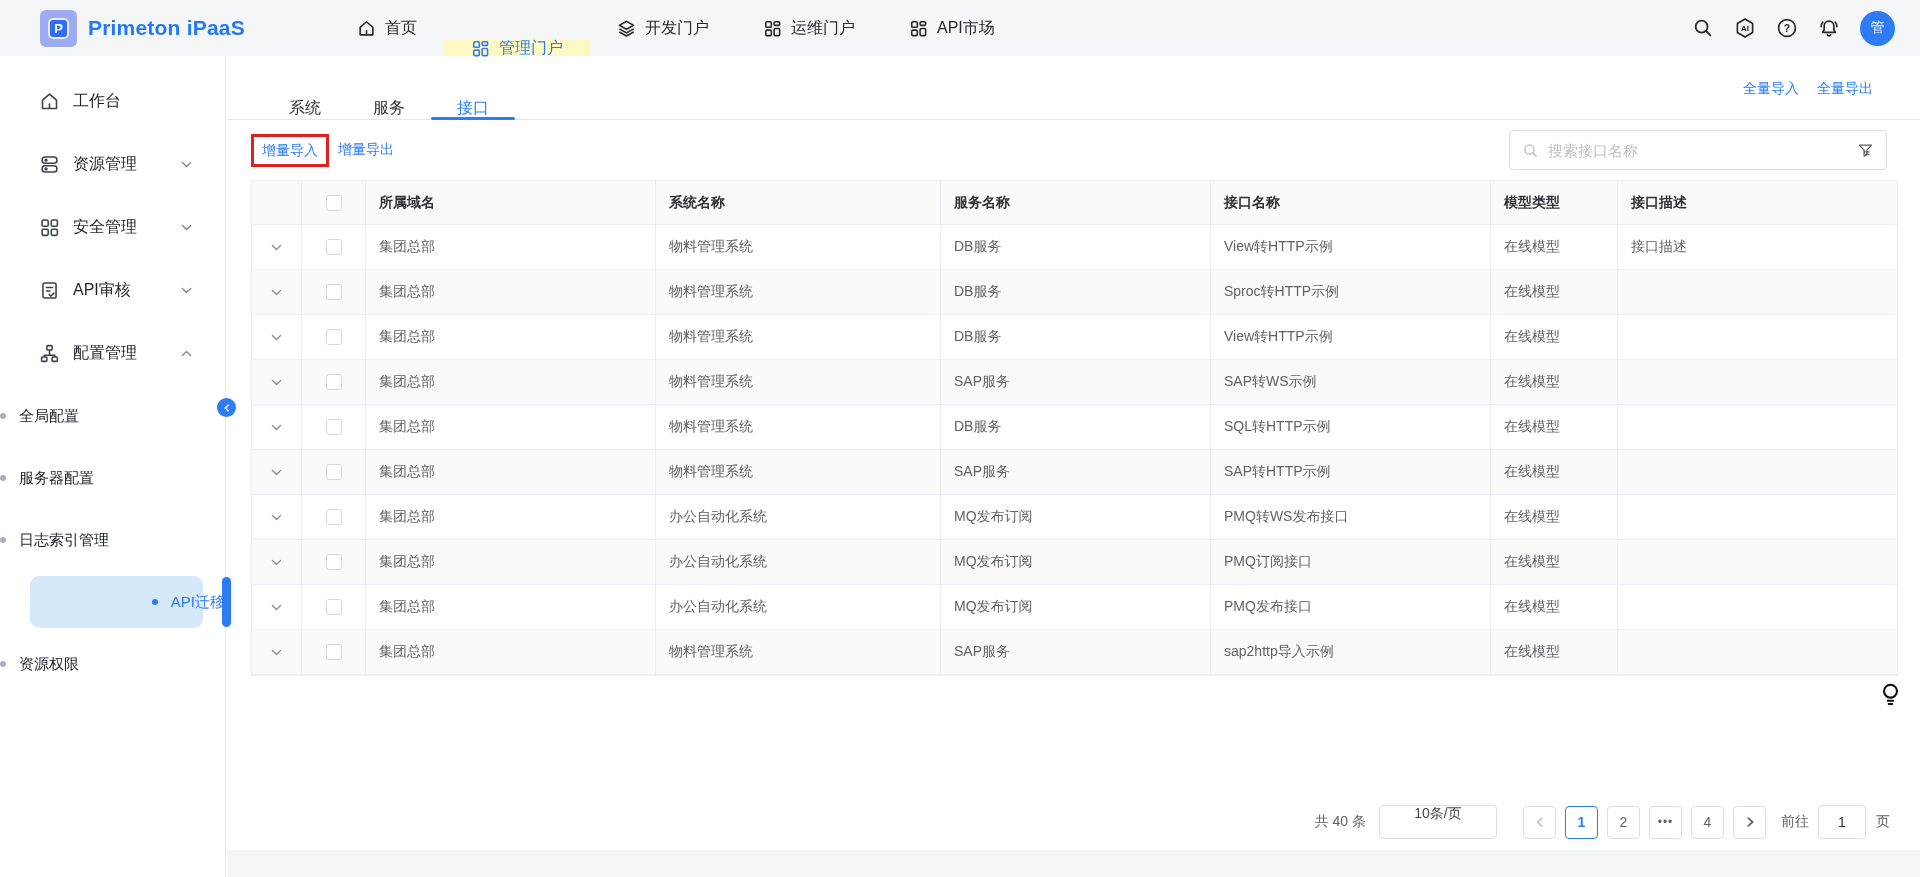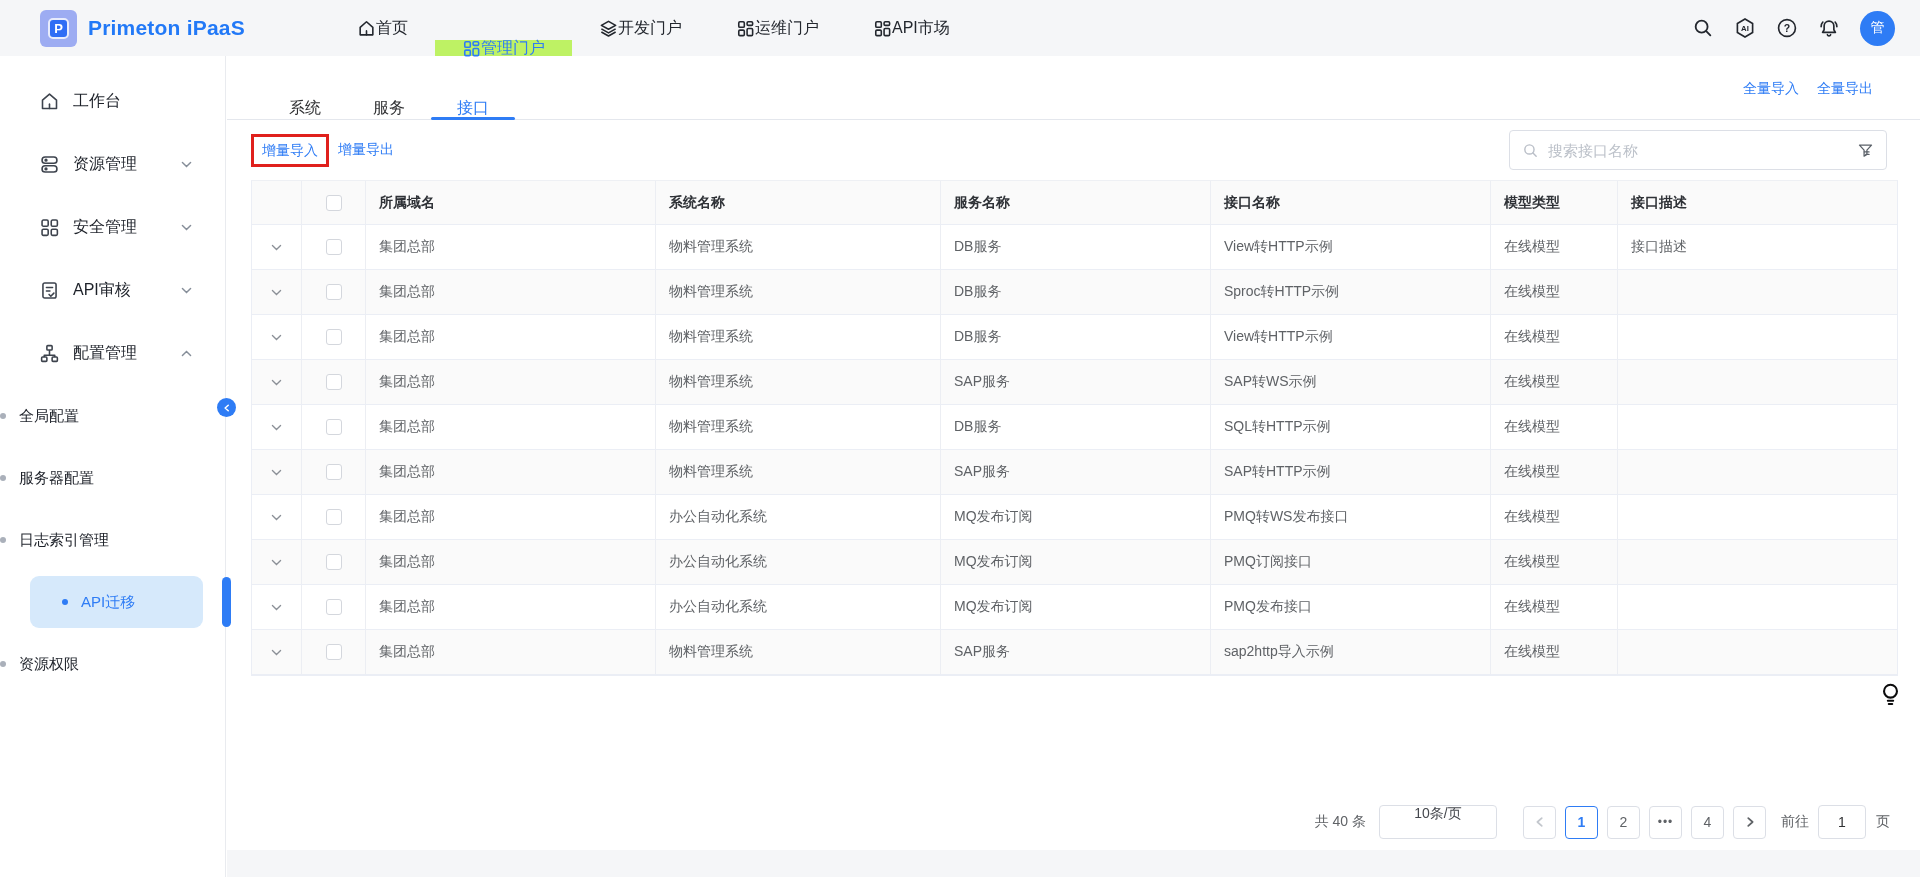--- a/index.html
+++ b/index.html
@@ -14,42 +14,42 @@
   .topbar { position:absolute; top:0; left:0; right:0; height:56px;
     background:#f5f6f8; display:flex; align-items:center; z-index:10; }
   .logo { display:flex; align-items:center; gap:11px; padding-left:40px; width:268px; }
   .logo-mark { width:37px; height:37px; background:#9dacf2; border-radius:6px;
     display:flex; align-items:center; justify-content:center; }
   .logo-mark-inner { width:21px; height:21px; background:#2f6df5; border:2px solid #e8ecfc;
     border-radius:5px; color:#fff; font-weight:bold; font-size:13px;
     display:flex; align-items:center; justify-content:center; }
   .logo-text { color:#2279f7; font-size:21px; font-weight:bold; letter-spacing:.2px; }
   .nav { display:flex; height:100%; margin-left:62px; }
-  .nav-item { display:flex; align-items:center; padding:0 27px; font-size:16px;
+  .nav-item { display:flex; align-items:center; gap:9px; padding:0 27px; font-size:16px;
     color:#23272e; cursor:pointer;text-align:center; }
   .nav-item .nv-ic { width:19px; height:19px; }
-  .nav-item.active { background:#bef264; color:#2e7cf5;margin-top:40px; }
+  .nav-item.active { background:#fef9c3; color:#2e7cf5;margin-top:40px; }
   .topbar-right { margin-left:auto; display:flex; align-items:center; gap:20px; padding-right:25px; }
   .tb-icon { width:22px; height:22px; color:#23272e; cursor:pointer; }
   .avatar { width:35px; height:35px; border-radius:50%; background:#2e7cf5; color:#fff;
     font-size:14px; display:flex; align-items:center; justify-content:center; cursor:pointer; }
 
   
   .sidebar { position:absolute; top:56px; left:0; width:226px; bottom:0; background:#fff;
     border-right:1px solid #e9ebef; padding-top:14px; z-index:5; }
   .side-item { height:63px; display:flex; align-items:center; padding:0 32px 0 39px;
     font-size:16px; color:#1d2129; cursor:pointer; }
   .side-item .s-icon { width:21px; height:21px; margin-right:13px; color:#3d434d; flex:none; }
   .side-item .chev { margin-left:auto; width:13px; height:13px; color:#868e99; }
   .sub-item { height:62px; display:flex; align-items:center; 
     font-size:15px; color:#1d2129; position:relative; cursor:pointer; }
   .sub-dot { width:6px; height:6px; border-radius:50%; background:#aab0ba; margin-right:13px;
     position:relative; z-index:2; flex:none; }
   .sub-label { position:relative; z-index:2; }
-  .sub-item.active { color:#2e7cf5; padding-left:62px; }
+  .sub-item.active { color:#2e7cf5; padding-left:62px;justify-content:flex-end; }
   .sub-item.active .sub-dot { background:#2e7cf5; }
   .sub-item.active::before { content:""; position:absolute; left:30px; right:22px; top:5px;
     bottom:5px; background:#d6e9fb; border-radius:9px; }
   .sub-item.active::after { content:""; position:absolute; right:-6px; top:6px; bottom:6px;
     width:9px; background:#2e7cf5; border-radius:5px; }
   .collapse-btn { position:absolute; left:217px; top:398px; width:19px; height:19px;
     border-radius:50%; background:#2e7cf5; color:#fff; z-index:20;
     display:flex; align-items:center; justify-content:center; cursor:pointer; }
 
   

